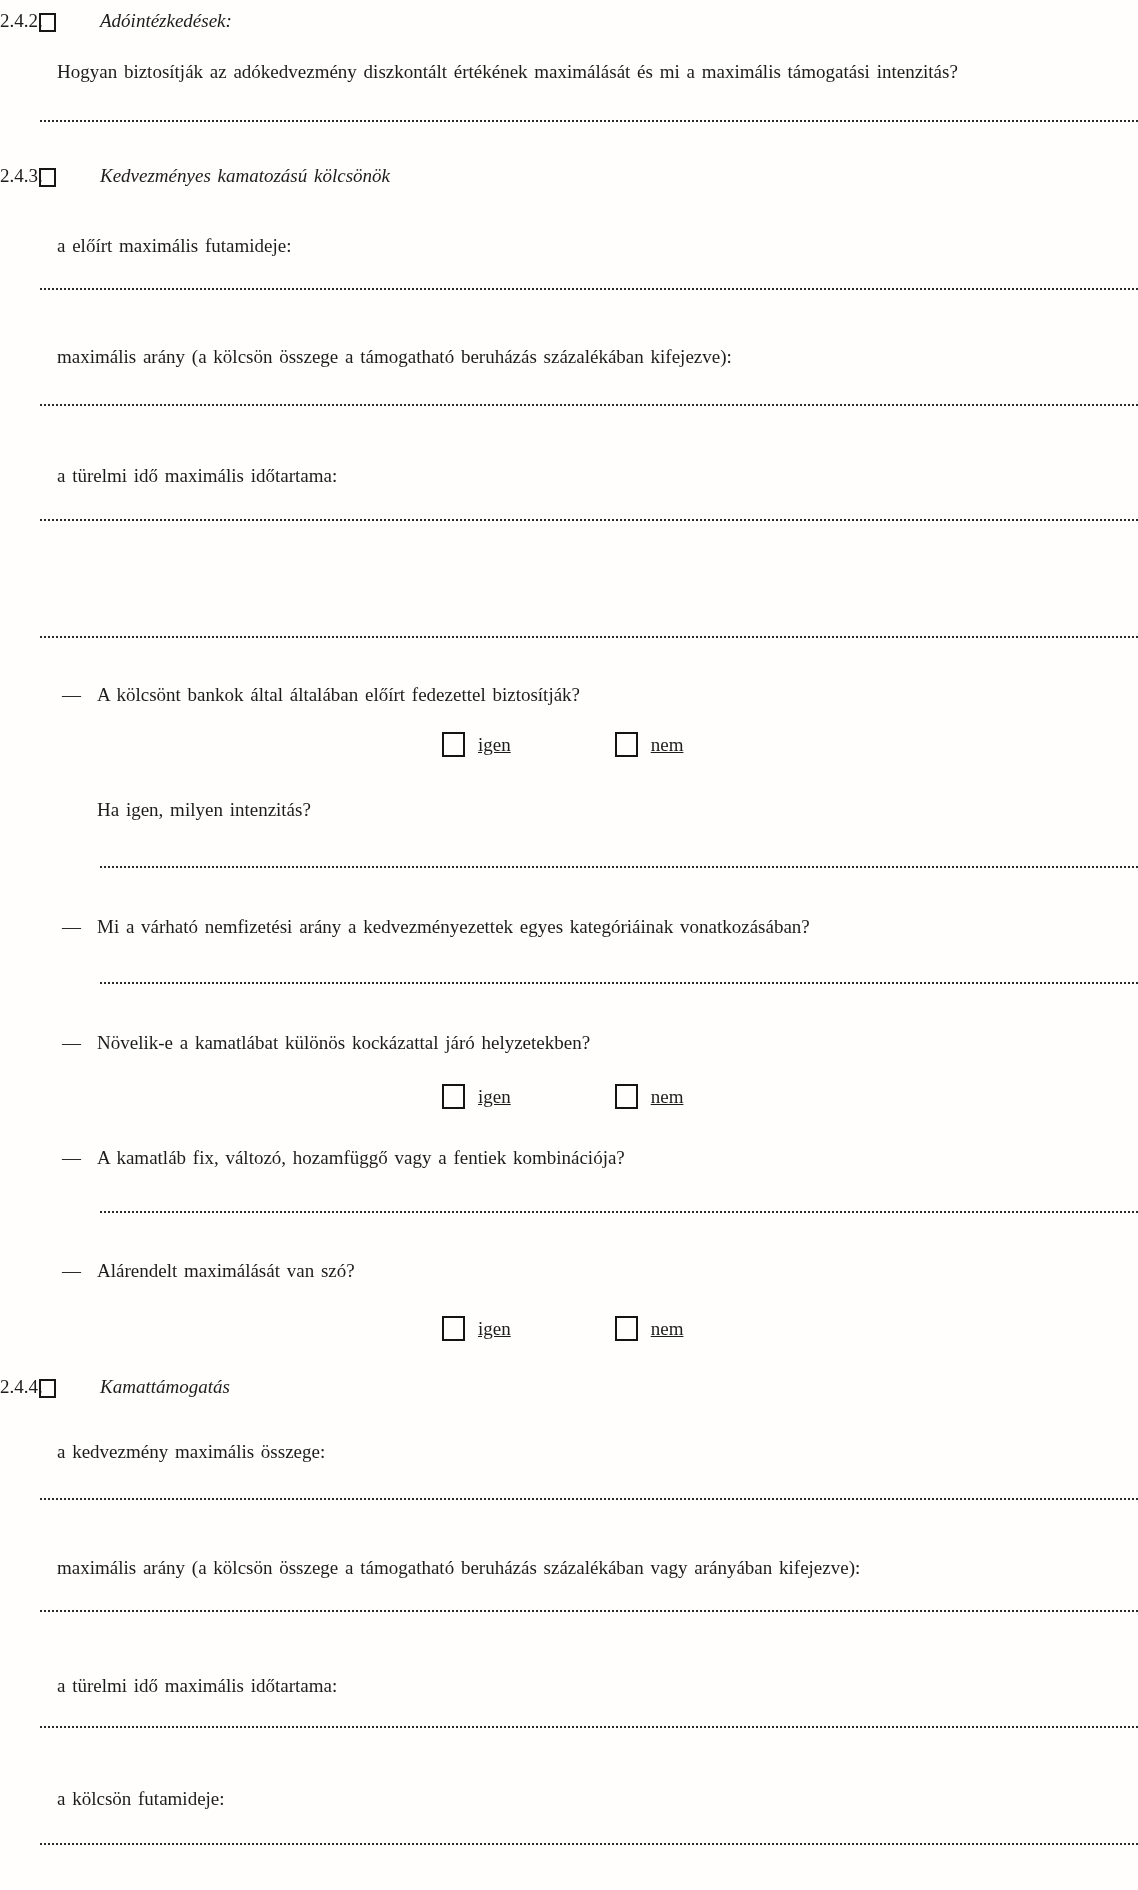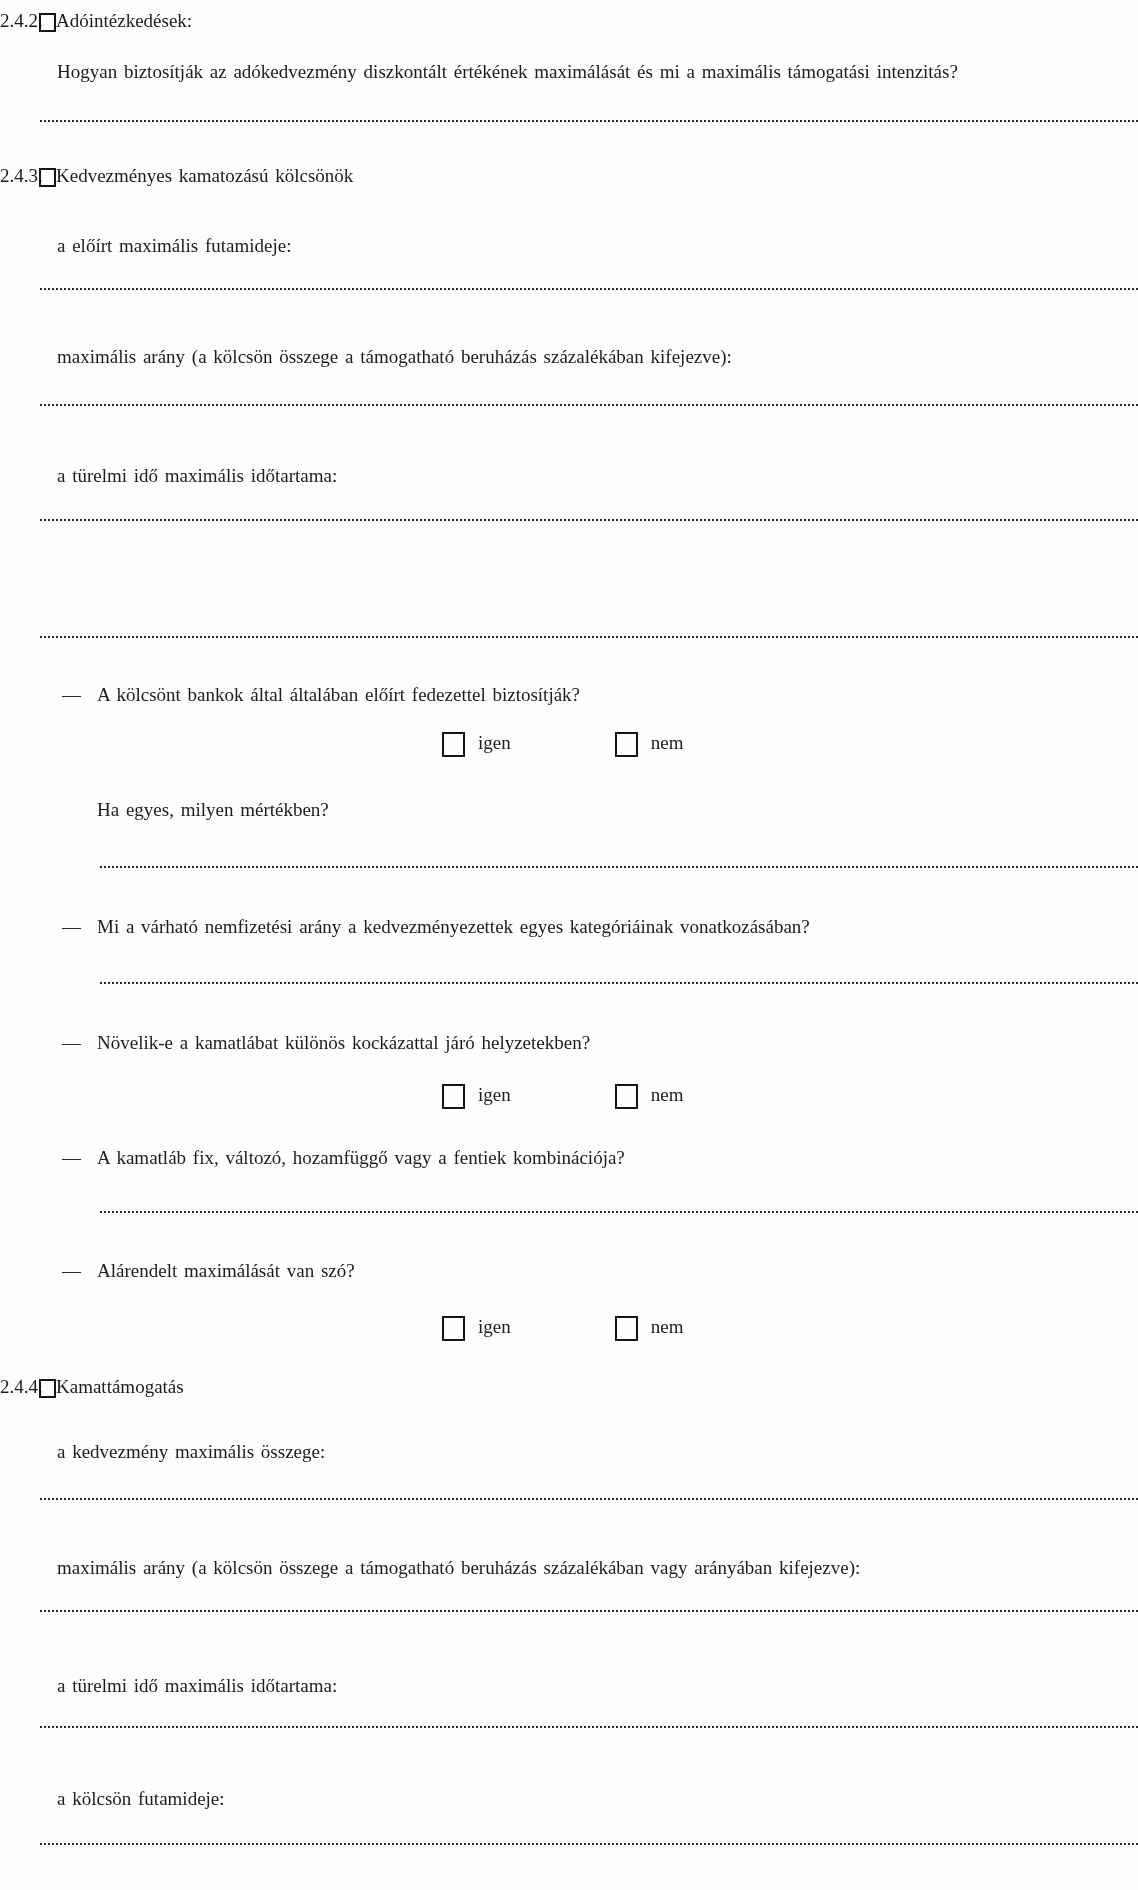--- a/index.html
+++ b/index.html
@@ -15,36 +15,36 @@
     overflow:hidden;
   }
   .row{position:absolute;left:0;right:0;}
   
   .sec{display:flex;align-items:flex-start;}
   .sec .num{width:39px;flex:none;}
   .sec .cb{
     width:13px;height:15px;flex:none;
     border:2px solid #161616;margin-top:3px;background:transparent;
   }
-  .sec .title{}
+  .sec .title{margin-left:44px;font-style:italic;}
   
   .field{left:57px;right:20px;margin-top:13px;}
   
   .dashq{left:62px;right:20px;display:flex;}
   .dashq .dash{width:35px;flex:none;}
   
   .follow{left:97px;right:20px;}
   
   .dots{
     left:40px;right:0;height:0;
     border-bottom:2px dotted #2b2b2b;
   }
   .dots.ind{left:100px;}
   
-  .yn{left:442px;display:flex;}
+  .yn{left:442px;display:flex;align-items:center;text-decoration:underline;}
   .yn .ynbox{
     width:19px;height:21px;flex:none;
     border:2.5px solid #141414;background:transparent;
   }
   .yn .ynlbl{margin-left:13px;}
   .yn .ynbox.second{margin-left:104px;}
 </style>
 </head>
 <body>
 
@@ -78,21 +78,21 @@
   <div class="row dashq" style="top:684px">
     <span class="dash">—</span>
     <span>A kölcsönt bankok által általában előírt fedezettel biztosítják?</span>
   </div>
   <div class="row yn" style="top:732px">
     <span class="ynbox"></span>
     <span class="ynlbl">igen</span>
     <span class="ynbox second"></span>
     <span class="ynlbl">nem</span>
   </div>
-  <div class="row follow" style="top:799px">Ha egyes, milyen mértékben?</div>
+  <div class="row follow" style="top:799px">Ha igen, milyen intenzitás?</div>
   <div class="row dots ind" style="top:866px"></div>
 
   <div class="row dashq" style="top:916px">
     <span class="dash">—</span>
     <span>Mi a várható nemfizetési arány a kedvezményezettek egyes kategóriáinak vonatkozásában?</span>
   </div>
   <div class="row dots ind" style="top:982px"></div>
 
   <div class="row dashq" style="top:1032px">
     <span class="dash">—</span>

